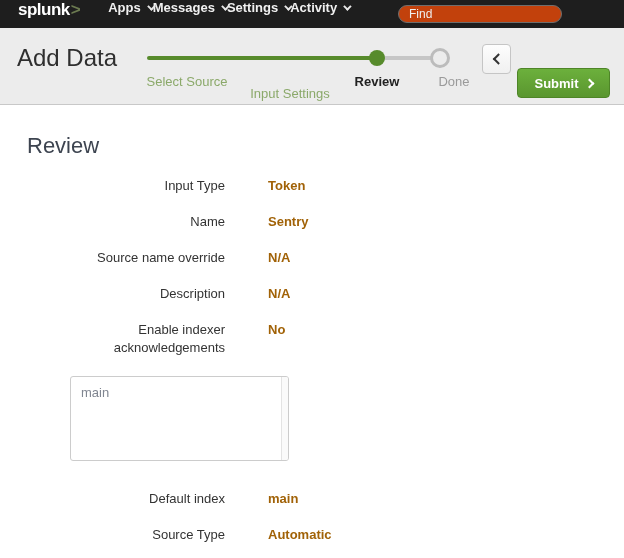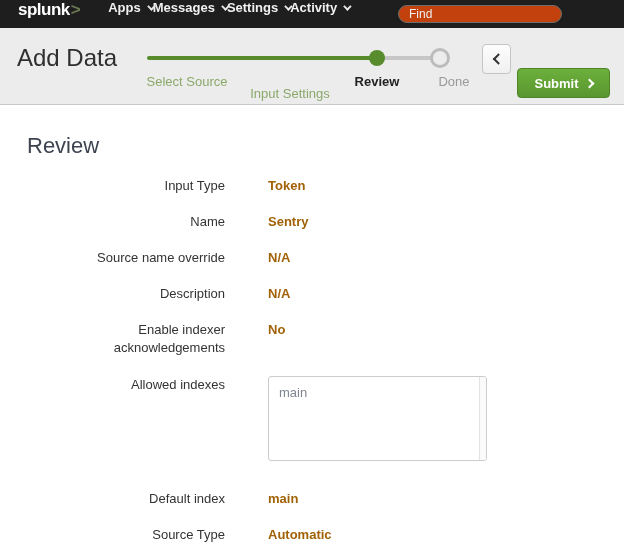--- a/index.html
+++ b/index.html
@@ -144,21 +144,20 @@
     <div class="field-row">
       <div class="field-label">Description</div>
       <div class="field-value">N/A</div>
     </div>
     <div class="field-row">
       <div class="field-label">Enable indexer acknowledgements</div>
       <div class="field-value">No</div>
     </div>
 
     <div class="field-row row-listbox">
-      <div class="field-label">Allowed indexes</div>
       <div class="listbox">
         <div class="listbox-item">main</div>
         <div class="listbox-scrollbar"></div>
       </div>
     </div>
 
     <div class="field-row row-after-box">
       <div class="field-label">Default index</div>
       <div class="field-value">main</div>
     </div>

